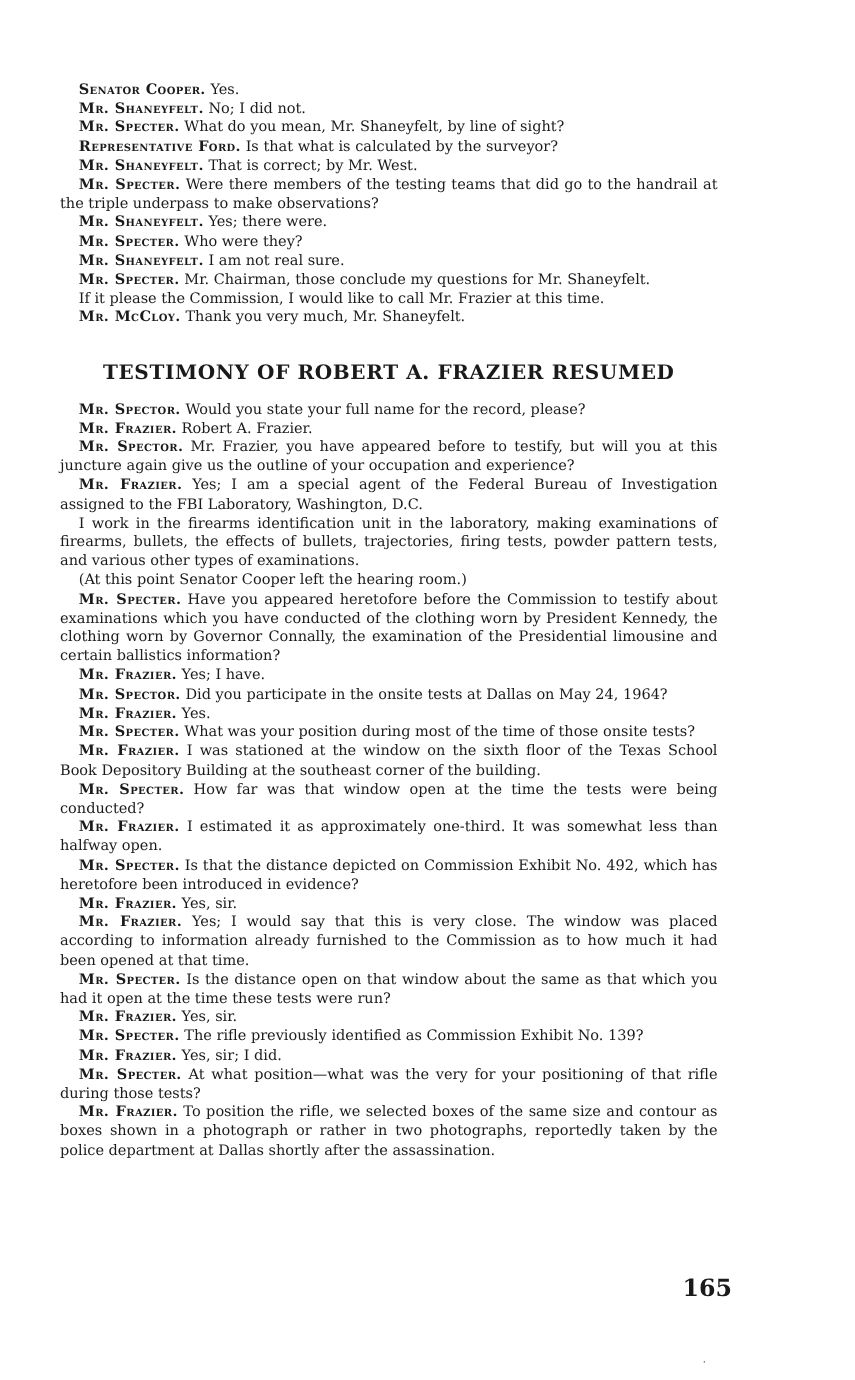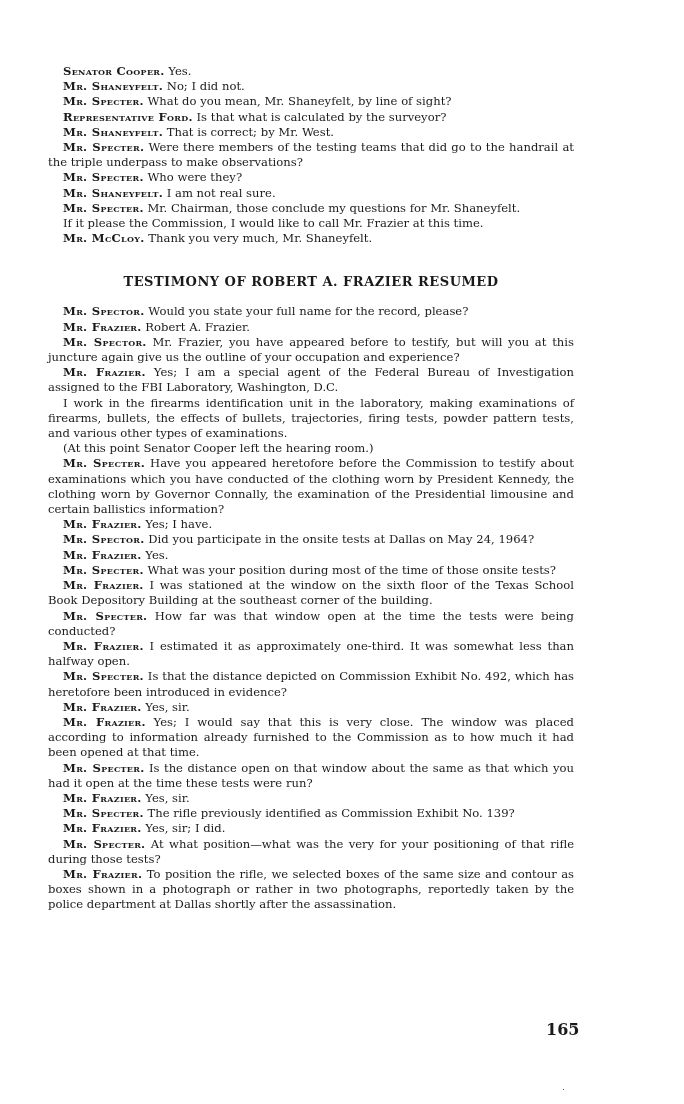--- a/index.html
+++ b/index.html
@@ -31,30 +31,30 @@
     word-spacing: 0;
   }
   .speaker {
     font-variant: small-caps;
     font-weight: bold;
     letter-spacing: 0.3px;
   }
   .heading {
     text-align: center;
     font-weight: bold;
-    font-size: 13px;
+    font-size: 16px;
     letter-spacing: 0.5px;
     margin: 28px 0 15px 0;
     line-height: 15px;
   }
   .page-number {
     position: absolute;
     left: 546px;
     top: 1020px;
-    font-size: 16px;
+    font-size: 19px;
     font-weight: bold;
     font-family: "DejaVu Serif", "Liberation Serif", serif;
   }
   .speck {
     position: absolute;
     left: 563px;
     top: 1089px;
     width: 1px;
     height: 1px;
     background: #555;
@@ -64,20 +64,21 @@
 <body>
 
 <div class="page">
   <div>
     <p class="para"><span class="speaker">Senator Cooper.</span><span> Yes.</span></p>
     <p class="para"><span class="speaker">Mr. Shaneyfelt.</span><span> No; I did not.</span></p>
     <p class="para"><span class="speaker">Mr. Specter.</span><span> What do you mean, Mr. Shaneyfelt, by line of sight?</span></p>
     <p class="para"><span class="speaker">Representative Ford.</span><span> Is that what is calculated by the surveyor?</span></p>
     <p class="para"><span class="speaker">Mr. Shaneyfelt.</span><span> That is correct; by Mr. West.</span></p>
     <p class="para"><span class="speaker">Mr. Specter.</span><span> Were there members of the testing teams that did go to the handrail at the triple underpass to make observations?</span></p>
+    <p class="para"><span class="speaker">Mr. Shaneyfelt.</span><span> Yes; there were.</span></p>
     <p class="para"><span class="speaker">Mr. Specter.</span><span> Who were they?</span></p>
     <p class="para"><span class="speaker">Mr. Shaneyfelt.</span><span> I am not real sure.</span></p>
     <p class="para"><span class="speaker">Mr. Specter.</span><span> Mr. Chairman, those conclude my questions for Mr. Shaneyfelt.</span></p>
     <p class="para"><span class="speaker"></span><span>If it please the Commission, I would like to call Mr. Frazier at this time.</span></p>
     <p class="para"><span class="speaker">Mr. McCloy.</span><span> Thank you very much, Mr. Shaneyfelt.</span></p>
   </div>
 
   <h2 class="heading">TESTIMONY OF ROBERT A. FRAZIER RESUMED</h2>
 
   <div>

